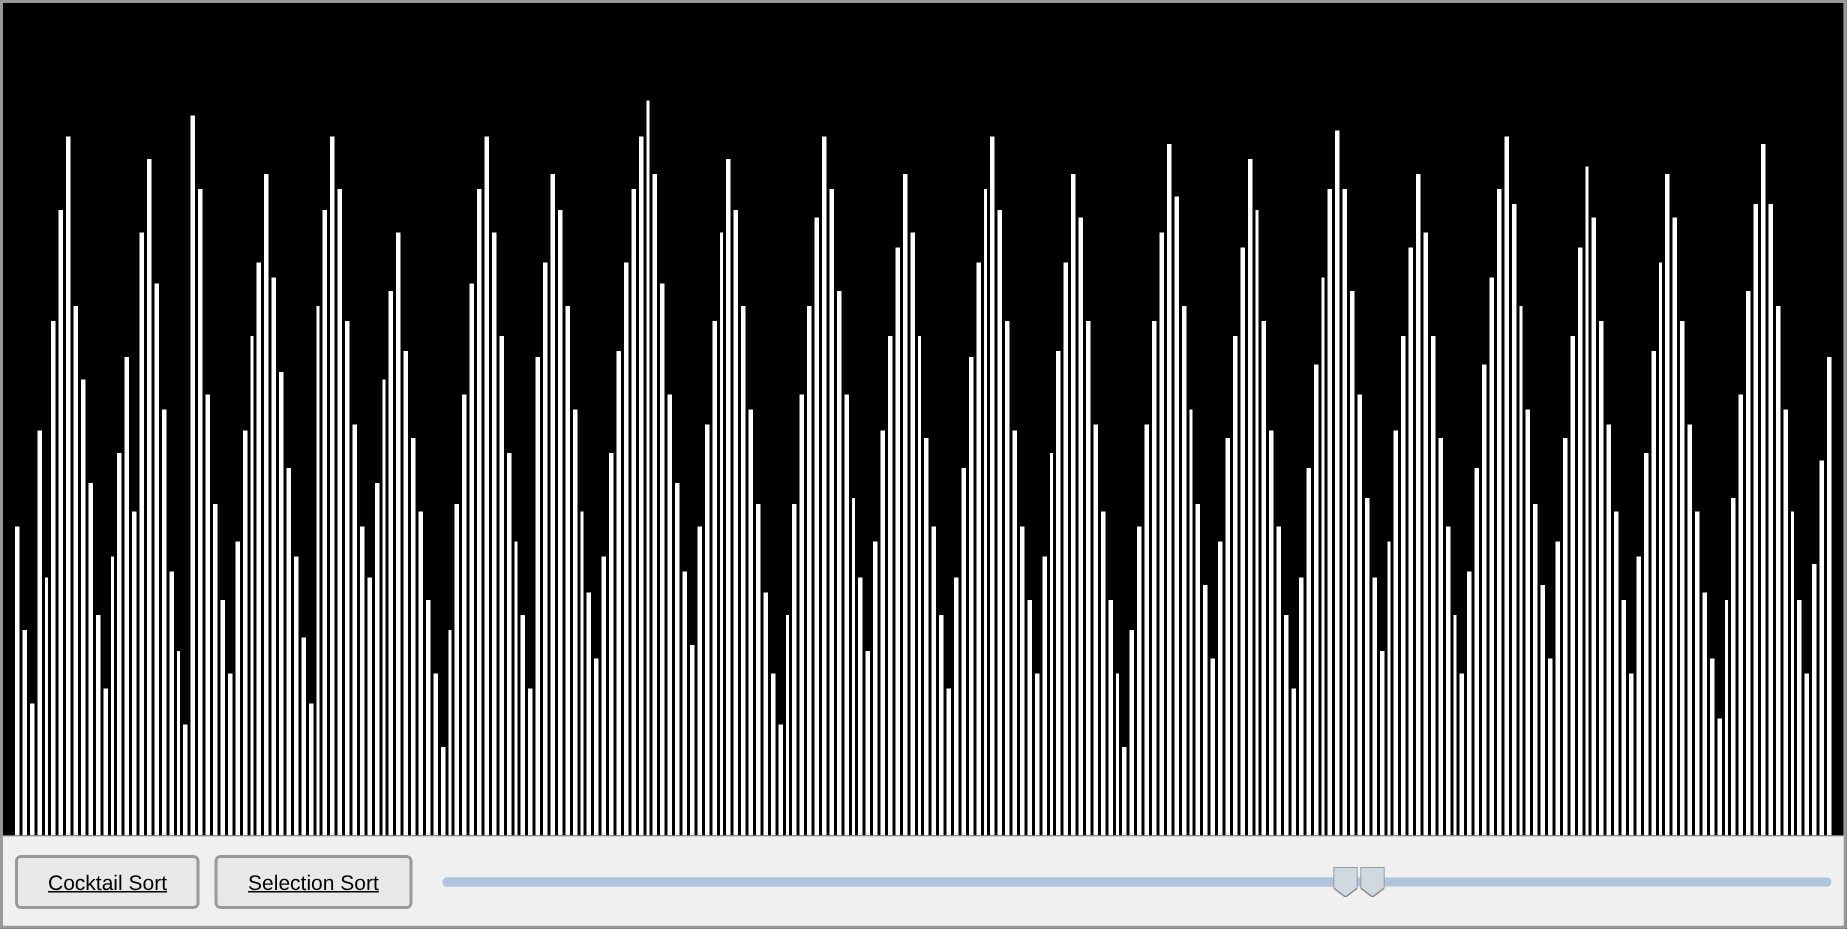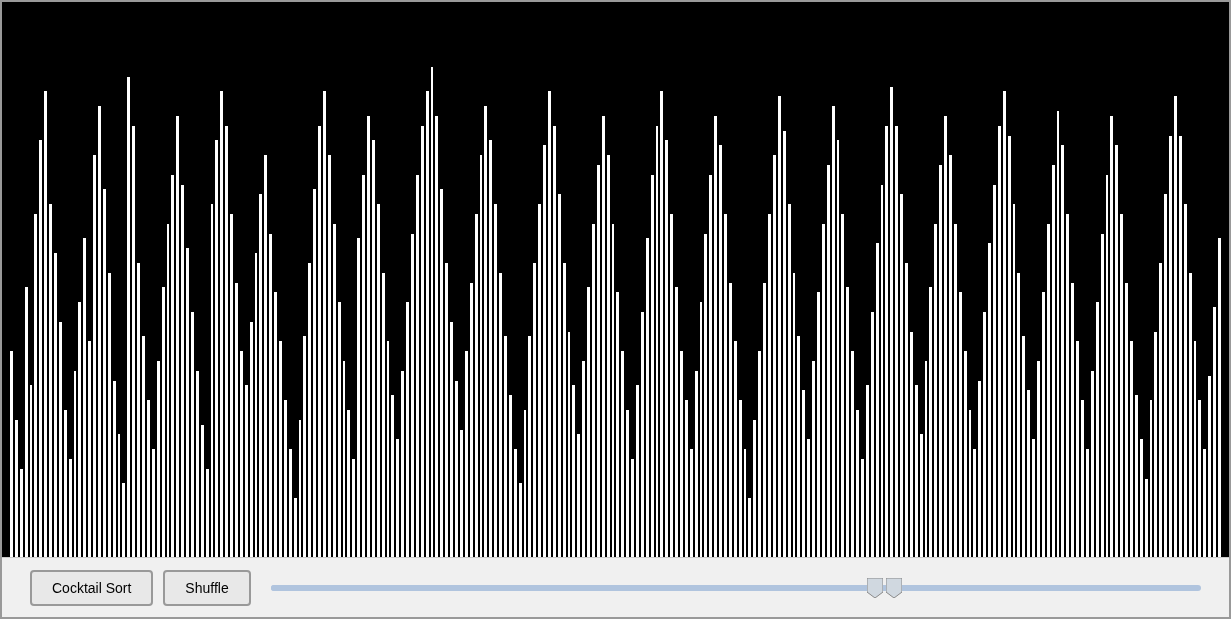--- a/index.html
+++ b/index.html
@@ -80,23 +80,24 @@
       background: #fff;
       flex: 1;
       min-width: 2px;
     }
     .toolbar {
       height: 60px;
       background: #f0f0f0;
       border-top: 1px solid #ccc;
       display: flex;
       align-items: center;
-      padding: 0 28px;
+      padding: 0 8px;
       gap: 10px;
       flex-shrink: 0;
+      text-decoration: underline;
     }
     .sort-btn {
       height: 36px;
       padding: 0 20px;
       background: #e8e8e8;
       border: 2px solid #999;
       border-radius: 4px;
       cursor: pointer;
       font-size: 14px;
       font-weight: 500;
@@ -398,21 +399,21 @@
         <div class="bar" style="height: 157px;"></div>
         <div class="bar" style="height: 108px;"></div>
         <div class="bar" style="height: 181px;"></div>
         <div class="bar" style="height: 250px;"></div>
         <div class="bar" style="height: 319px;"></div>
       </div>
   </div>
 
   <div class="toolbar">
     <button class="sort-btn">Cocktail Sort</button>
-    <button class="sort-btn">Shuffle</button>
+    <button class="sort-btn">Selection Sort</button>
 
     <div class="slider-container">
       <div class="slider-track">
         <div class="slider-filled"></div>
 
         <div class="slider-thumb slider-thumb1">
           <svg class="thumb-shape" viewBox="0 0 16 20" width="16" height="20">
             <polygon points="0,0 16,0 16,14 8,20 0,14" fill="#d0d8e0" stroke="#888" stroke-width="1"></polygon>
           </svg>
         </div>

